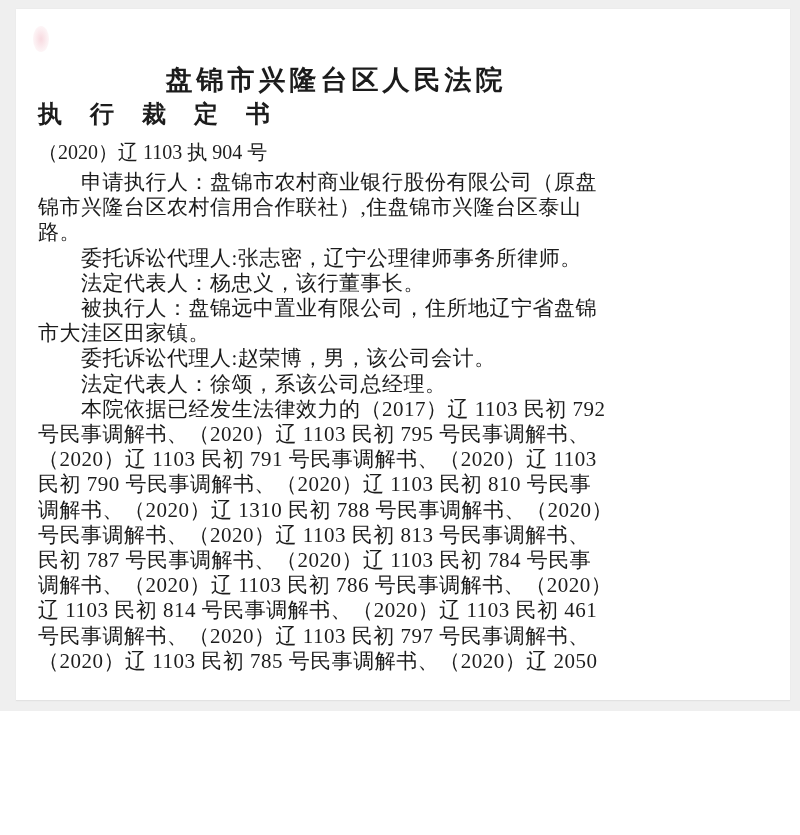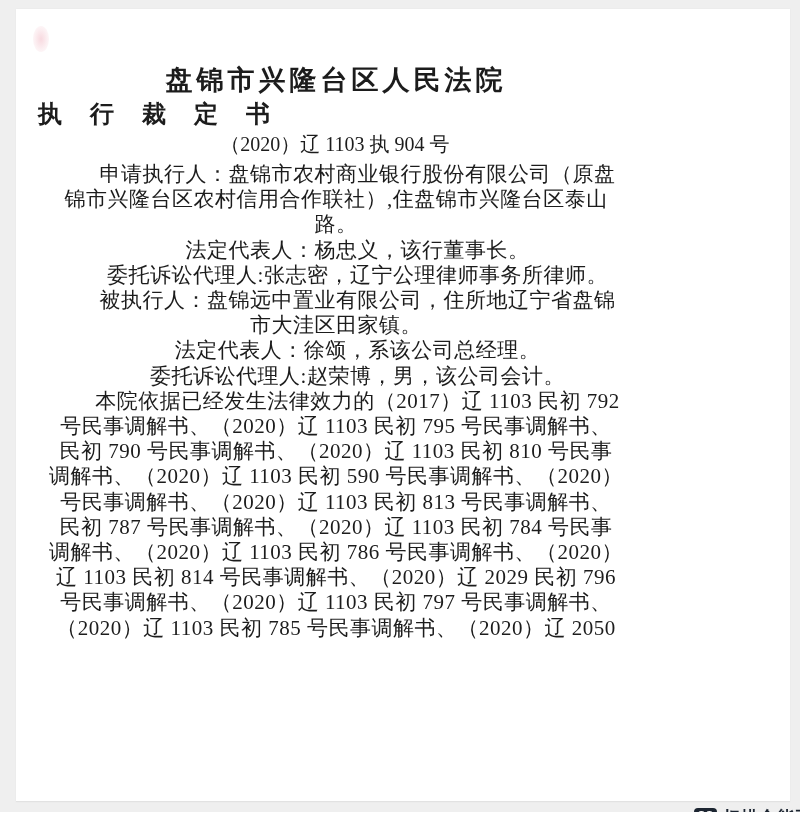--- a/index.html
+++ b/index.html
@@ -3,21 +3,21 @@
 <meta charset="utf-8">
 <style>
   html, body { margin: 0; padding: 0; }
   body {
     width: 800px; height: 835px;
     font-family: "Liberation Serif", "DejaVu Serif", serif;
     background: #ffffff;
   }
   .scan {
     position: relative;
-    width: 800px; height: 812px;
+    width: 800px; height: 711px;
     background: #efefef;
     overflow: hidden;
   }
   .page {
     position: absolute;
     left: 16px; top: 9px; right: 10px; bottom: 10px;
     background: #ffffff;
     border-bottom: 1px solid #e2e2e2;
     box-shadow: 0 0 2px rgba(0,0,0,0.04);
   }
@@ -44,29 +44,29 @@
   }
   .doc-title {
     font-size: 24px;
     line-height: 33px;
     font-weight: bold;
     letter-spacing: 6px;
     word-spacing: 10px;
     white-space: pre;
   }
   .case-number {
+    margin-top: 8px;
     font-size: 20px;
     line-height: 26px;
-    text-align: center;
+    text-align: left;
     padding-right: 2px;
     white-space: pre;
   }
   .body-lines {
     margin-top: 5px;
-    text-align: center;
   }
   .line {
     font-size: 21px;
     line-height: 25.2px;
     white-space: pre;
     letter-spacing: 0.5px;
   }
   .watermark {
     position: absolute;
     left: 694px; top: 806px;
@@ -120,34 +120,35 @@
       <div class="court-title">盘锦市兴隆台区人民法院</div>
 
       <div class="doc-title">执 行 裁 定 书</div>
 
       <div class="case-number">（2020）辽 1103 执 904 号</div>
 
       <div class="body-lines">
           <div class="line">　　申请执行人：盘锦市农村商业银行股份有限公司（原盘</div>
           <div class="line">锦市兴隆台区农村信用合作联社）,住盘锦市兴隆台区泰山</div>
           <div class="line">路。</div>
+          <div class="line">　　委托诉讼代理人:张志密，辽宁公理律师事务所律师。</div>
           <div class="line">　　法定代表人：杨忠义，该行董事长。</div>
-          <div class="line">　　委托诉讼代理人:张志密，辽宁公理律师事务所律师。</div>
           <div class="line">　　被执行人：盘锦远中置业有限公司，住所地辽宁省盘锦</div>
           <div class="line">市大洼区田家镇。</div>
+          <div class="line">　　委托诉讼代理人:赵荣博，男，该公司会计。</div>
           <div class="line">　　法定代表人：徐颂，系该公司总经理。</div>
-          <div class="line">　　委托诉讼代理人:赵荣博，男，该公司会计。</div>
           <div class="line">　　本院依据已经发生法律效力的（2017）辽 1103 民初 792</div>
           <div class="line">号民事调解书、（2020）辽 1103 民初 795 号民事调解书、</div>
+          <div class="line">（2020）辽 1103 民初 791 号民事调解书、（2020）辽 1103</div>
           <div class="line">民初 790 号民事调解书、（2020）辽 1103 民初 810 号民事</div>
-          <div class="line">调解书、（2020）辽 1103 民初 590 号民事调解书、（2020）</div>
+          <div class="line">调解书、（2020）辽 1310 民初 788 号民事调解书、（2020）</div>
           <div class="line">号民事调解书、（2020）辽 1103 民初 813 号民事调解书、</div>
           <div class="line">民初 787 号民事调解书、（2020）辽 1103 民初 784 号民事</div>
           <div class="line">调解书、（2020）辽 1103 民初 786 号民事调解书、（2020）</div>
-          <div class="line">辽 1103 民初 814 号民事调解书、（2020）辽 2029 民初 796</div>
+          <div class="line">辽 1103 民初 814 号民事调解书、（2020）辽 1103 民初 461</div>
           <div class="line">号民事调解书、（2020）辽 1103 民初 797 号民事调解书、</div>
           <div class="line">（2020）辽 1103 民初 785 号民事调解书、（2020）辽 2050</div>
         </div>
     </div>
   </div>
 
   <div class="watermark">
     <span class="cs-logo">
       <span class="cs-text">CS</span>
       <span class="cs-accent"></span>

